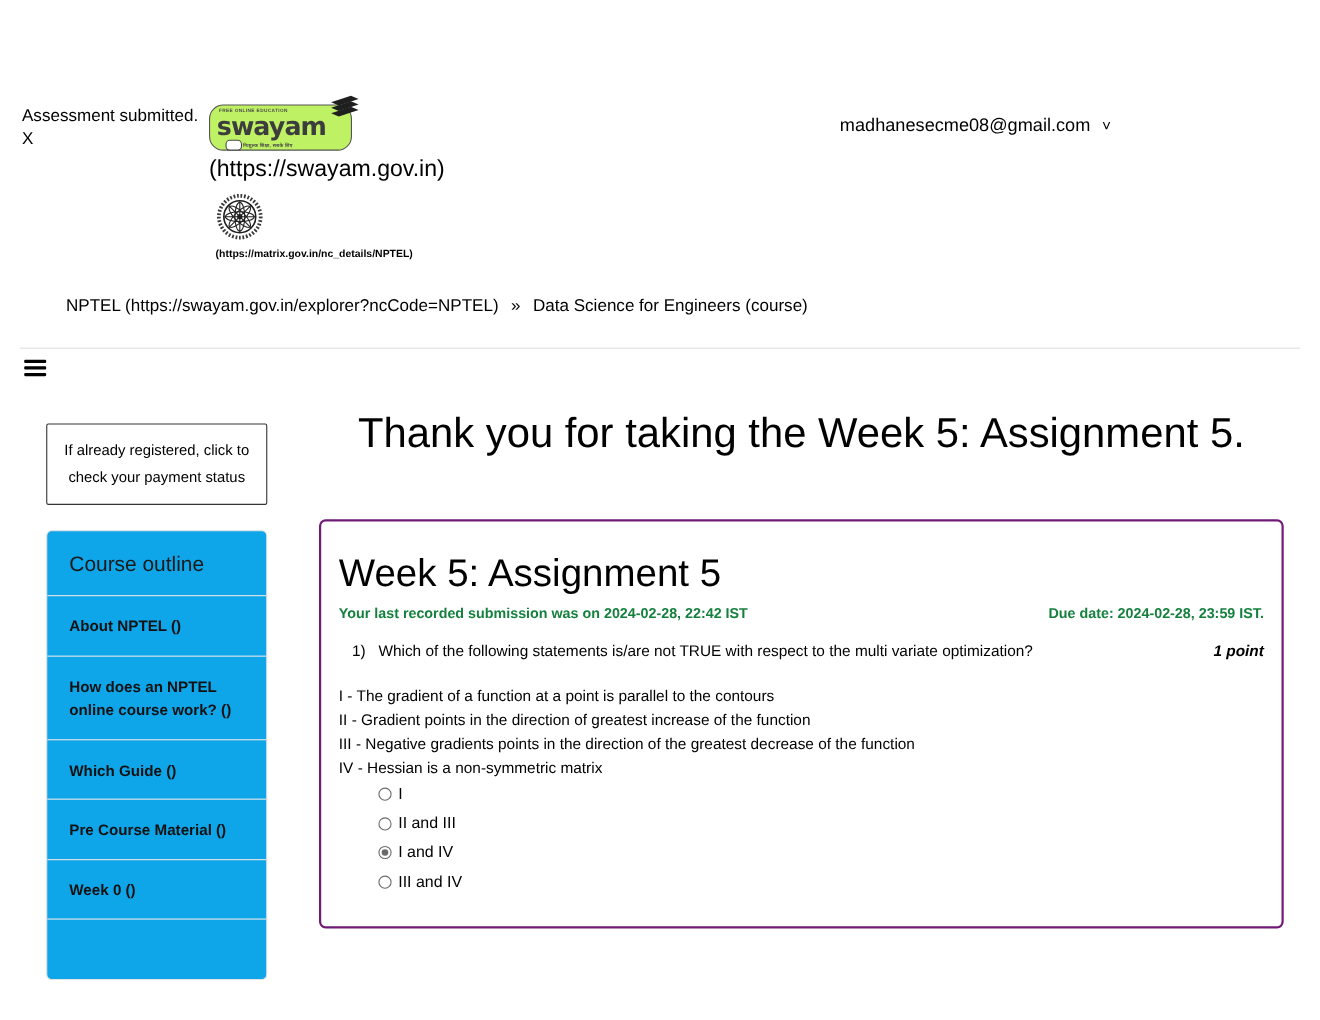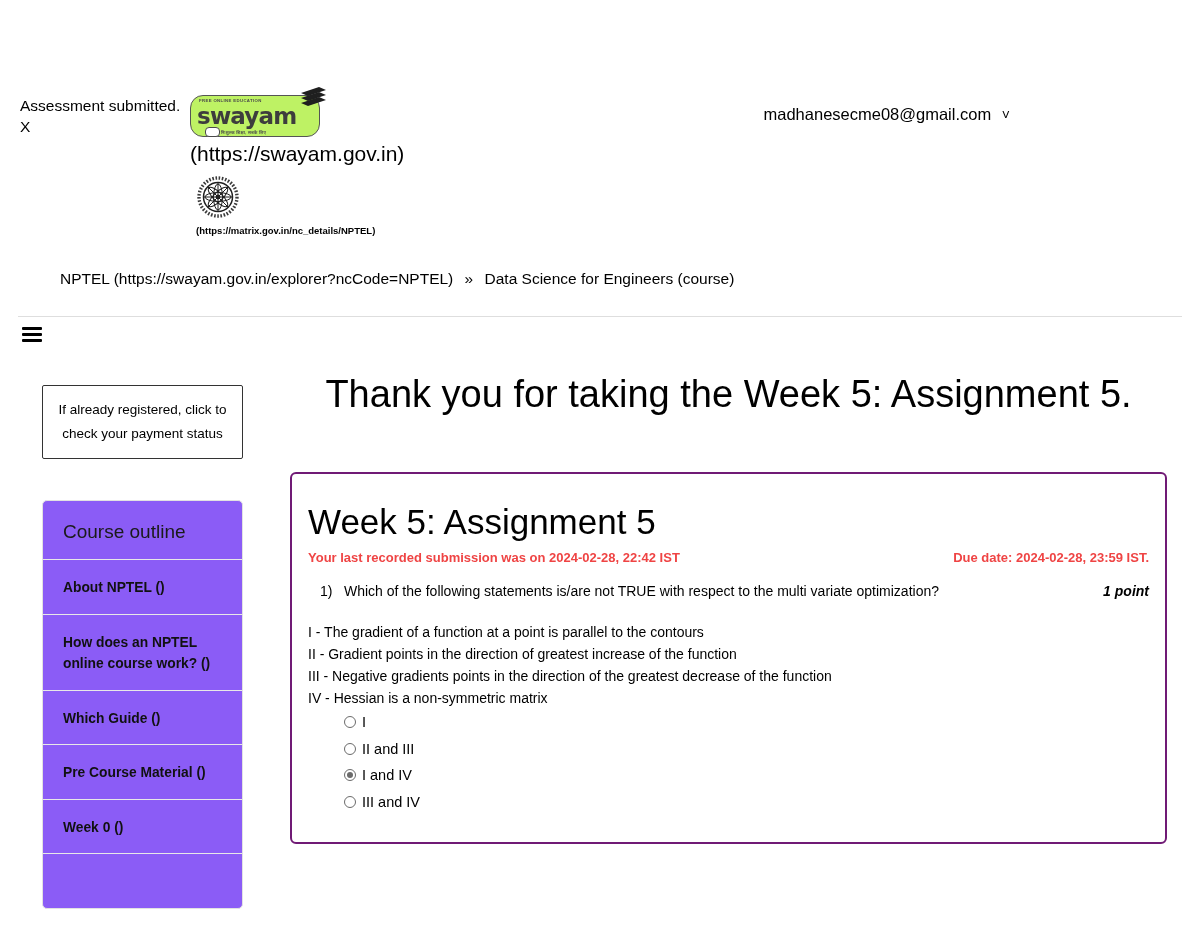--- a/index.html
+++ b/index.html
@@ -170,24 +170,24 @@
     border-radius: 2px;
     padding: 12px 8px;
     text-align: center;
     font-weight: normal;
     font-size: 13.5px;
     line-height: 24px;
     color: #000;
     box-sizing: border-box;
   }
   .outline-card {
-    margin-top: 41px;
+    margin-top: 23px;
     border: 1px solid #e2e2e2;
     border-radius: 5px;
-    background: #8b5cf6;
+    background: #0ea5e9;
     box-sizing: border-box;
   }
   .outline-title {
     font-size: 19px;
     padding: 20px 0 16px 20px;
     color: #1a1a1a;
   }
   .outline-item {
     border-top: 1px solid #e8e8e8;
     padding: 17px 14px 15px 20px;
@@ -227,21 +227,21 @@
     color: #000;
     font-weight: normal;
     margin: 0 0 6px 0;
   }
   .meta-row {
     display: flex;
     justify-content: space-between;
     align-items: baseline;
     font-size: 13px;
     font-weight: bold;
-    color: #ef4444;
+    color: #15803d;
     margin-bottom: 18px;
   }
   .question-row {
     display: flex;
     align-items: baseline;
     font-size: 14px;
     color: #000;
     margin-bottom: 22px;
   }
   .q-num {

